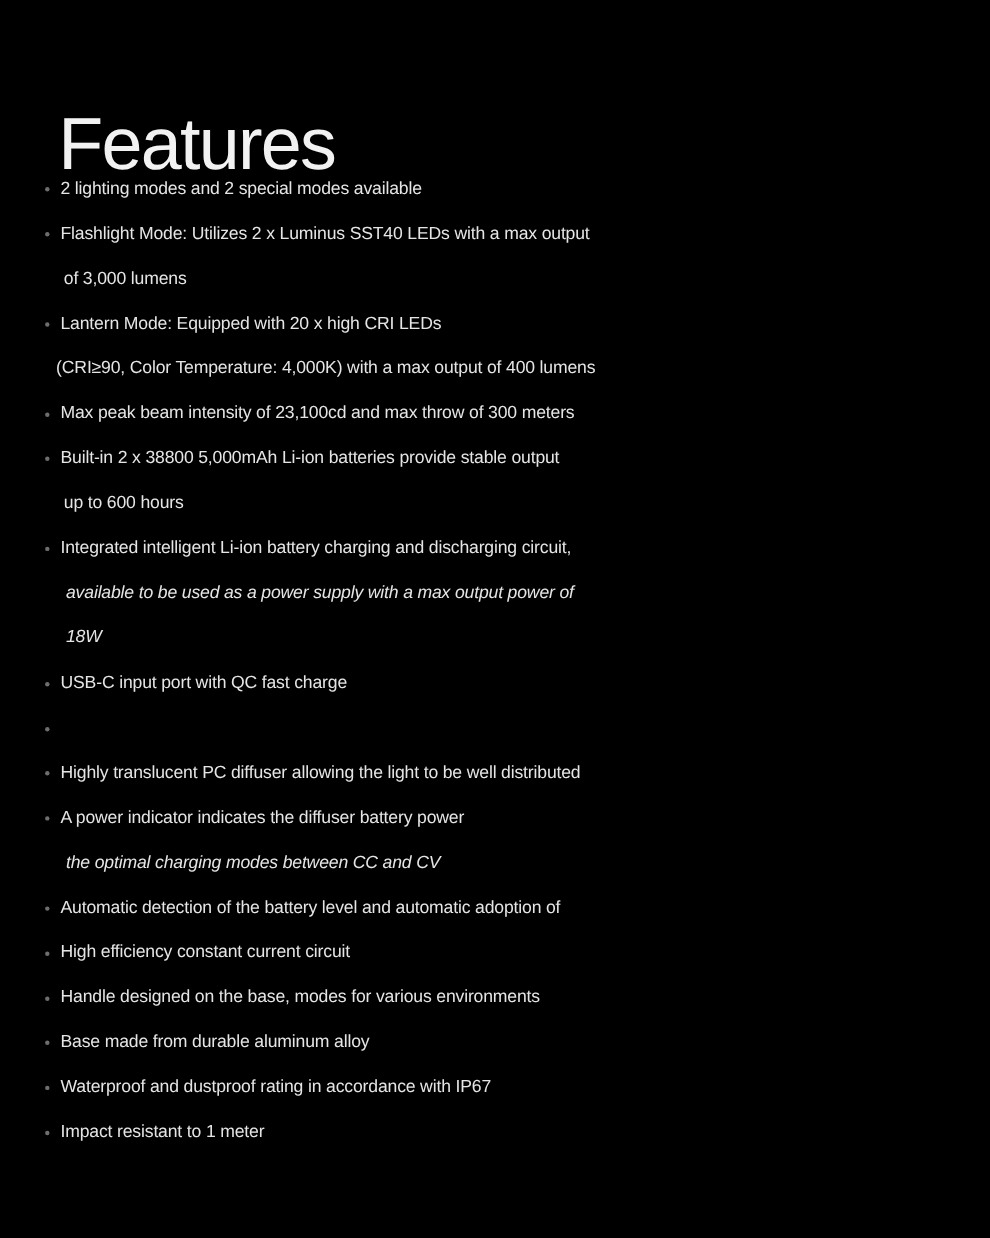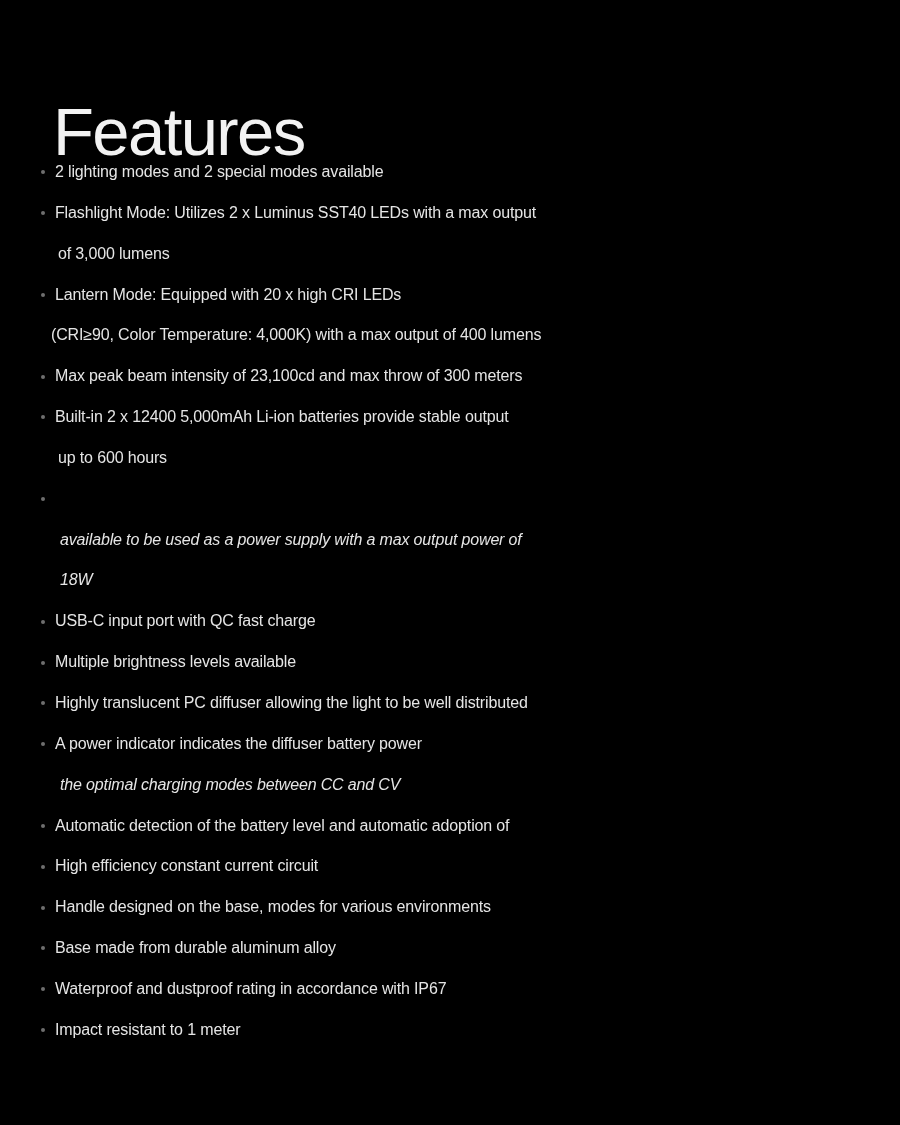--- a/index.html
+++ b/index.html
@@ -94,41 +94,41 @@
       </li>
       <li class="feature-line cont cont-b">
         <span class="line-text">(CRI≥90, Color Temperature: 4,000K) with a max output of 400 lumens</span>
       </li>
       <li class="feature-line">
         <span class="bullet-dot"></span>
         <span class="line-text">Max peak beam intensity of 23,100cd and max throw of 300 meters</span>
       </li>
       <li class="feature-line">
         <span class="bullet-dot"></span>
-        <span class="line-text">Built-in 2 x 12400 5,000mAh Li-ion batteries provide stable output</span>
+        <span class="line-text">Built-in 2 x 38800 5,000mAh Li-ion batteries provide stable output</span>
       </li>
       <li class="feature-line cont cont-a">
         <span class="line-text">up to 600 hours</span>
       </li>
       <li class="feature-line">
         <span class="bullet-dot"></span>
+        <span class="line-text">Integrated intelligent Li-ion battery charging and discharging circuit,</span>
       </li>
       <li class="feature-line cont cont-c">
         <span class="line-text">available to be used as a power supply with a max output power of</span>
       </li>
       <li class="feature-line cont cont-c">
         <span class="line-text">18W</span>
       </li>
       <li class="feature-line">
         <span class="bullet-dot"></span>
         <span class="line-text">USB-C input port with QC fast charge</span>
       </li>
       <li class="feature-line">
         <span class="bullet-dot"></span>
-        <span class="line-text">Multiple brightness levels available</span>
       </li>
       <li class="feature-line">
         <span class="bullet-dot"></span>
         <span class="line-text">Highly translucent PC diffuser allowing the light to be well distributed</span>
       </li>
       <li class="feature-line">
         <span class="bullet-dot"></span>
         <span class="line-text">A power indicator indicates the diffuser battery power</span>
       </li>
       <li class="feature-line cont cont-c">

